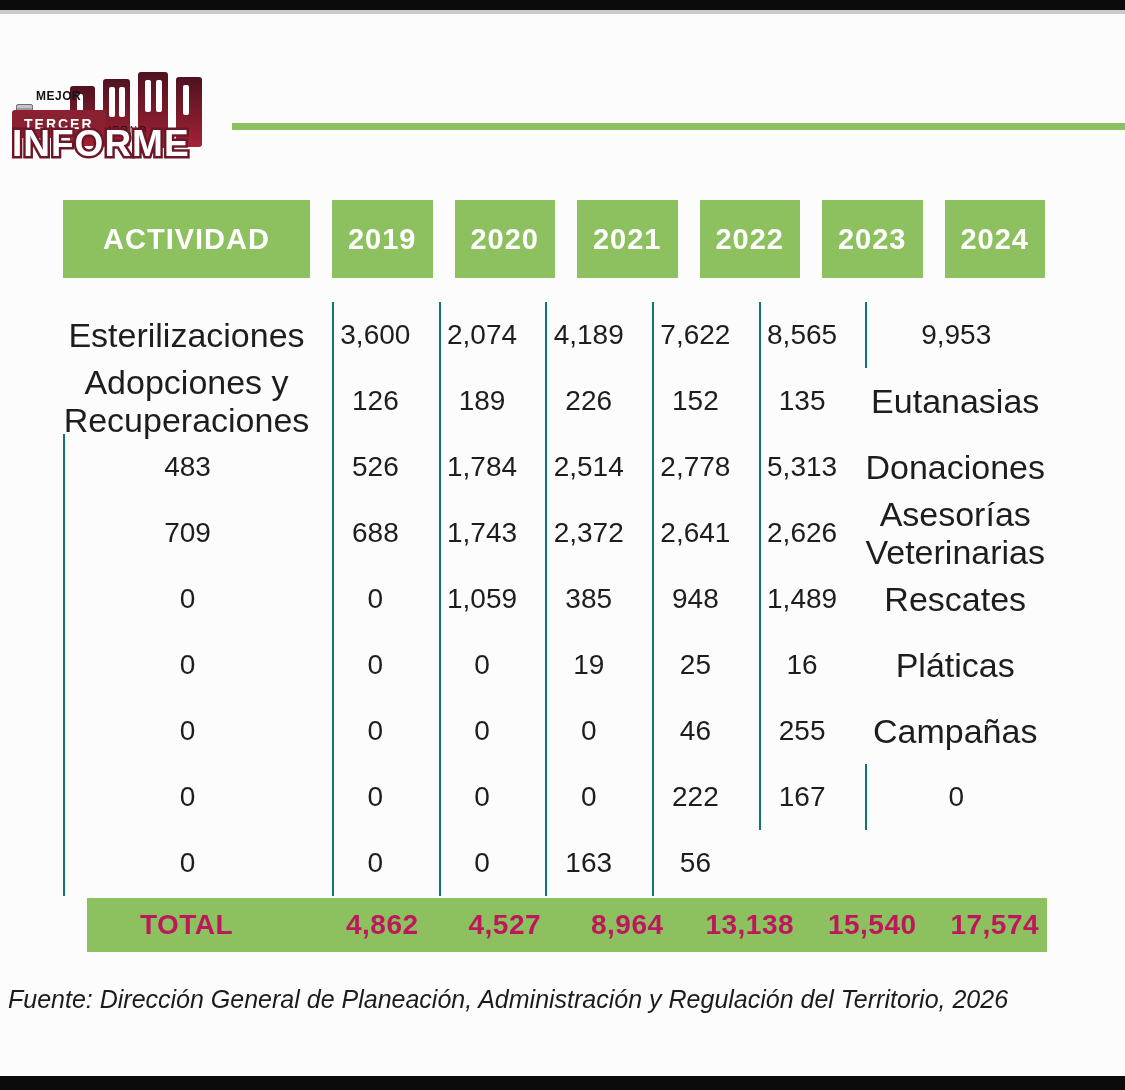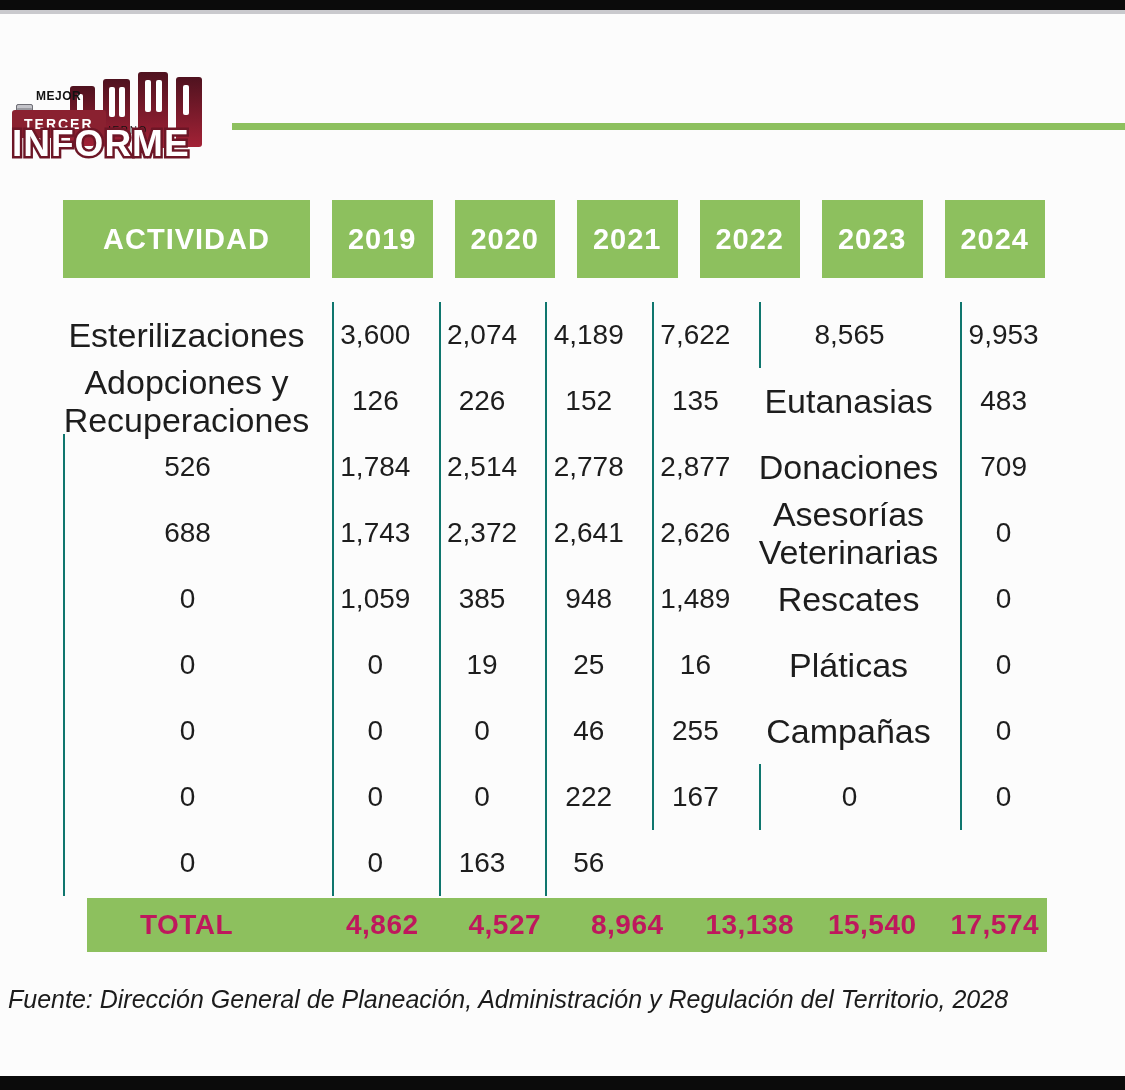--- a/index.html
+++ b/index.html
@@ -98,31 +98,32 @@
     <div class="cell lab">Esterilizaciones</div>
     <div class="cell num">3,600</div>
     <div class="cell num">2,074</div>
     <div class="cell num">4,189</div>
     <div class="cell num">7,622</div>
     <div class="cell num">8,565</div>
     <div class="cell num">9,953</div>
 
     <div class="cell lab">Adopciones y Recuperaciones</div>
     <div class="cell num">126</div>
+    <div class="cell num">189</div>
     <div class="cell num">226</div>
     <div class="cell num">152</div>
     <div class="cell num">135</div>
 
     <div class="cell lab">Eutanasias</div>
     <div class="cell num">483</div>
     <div class="cell num">526</div>
     <div class="cell num">1,784</div>
     <div class="cell num">2,514</div>
     <div class="cell num">2,778</div>
-    <div class="cell num">2,877</div>
+    <div class="cell num">5,313</div>
 
     <div class="cell lab">Donaciones</div>
     <div class="cell num">709</div>
     <div class="cell num">688</div>
     <div class="cell num">1,743</div>
     <div class="cell num">2,372</div>
     <div class="cell num">2,641</div>
     <div class="cell num">2,626</div>
 
     <div class="cell lab">Asesorías Veterinarias</div>
@@ -169,16 +170,16 @@
   <div class="total-grid grid7">
     <div class="cell">TOTAL</div>
     <div class="cell">4,862</div>
     <div class="cell">4,527</div>
     <div class="cell">8,964</div>
     <div class="cell">13,138</div>
     <div class="cell">15,540</div>
     <div class="cell">17,574</div>
   </div>
 
-  <div class="source">Fuente: Dirección General de Planeación, Administración y Regulación del Territorio, 2028</div>
+  <div class="source">Fuente: Dirección General de Planeación, Administración y Regulación del Territorio, 2026</div>
 
   <div class="bottom-black-bar"></div>
 </div>
 
 </body></html>

